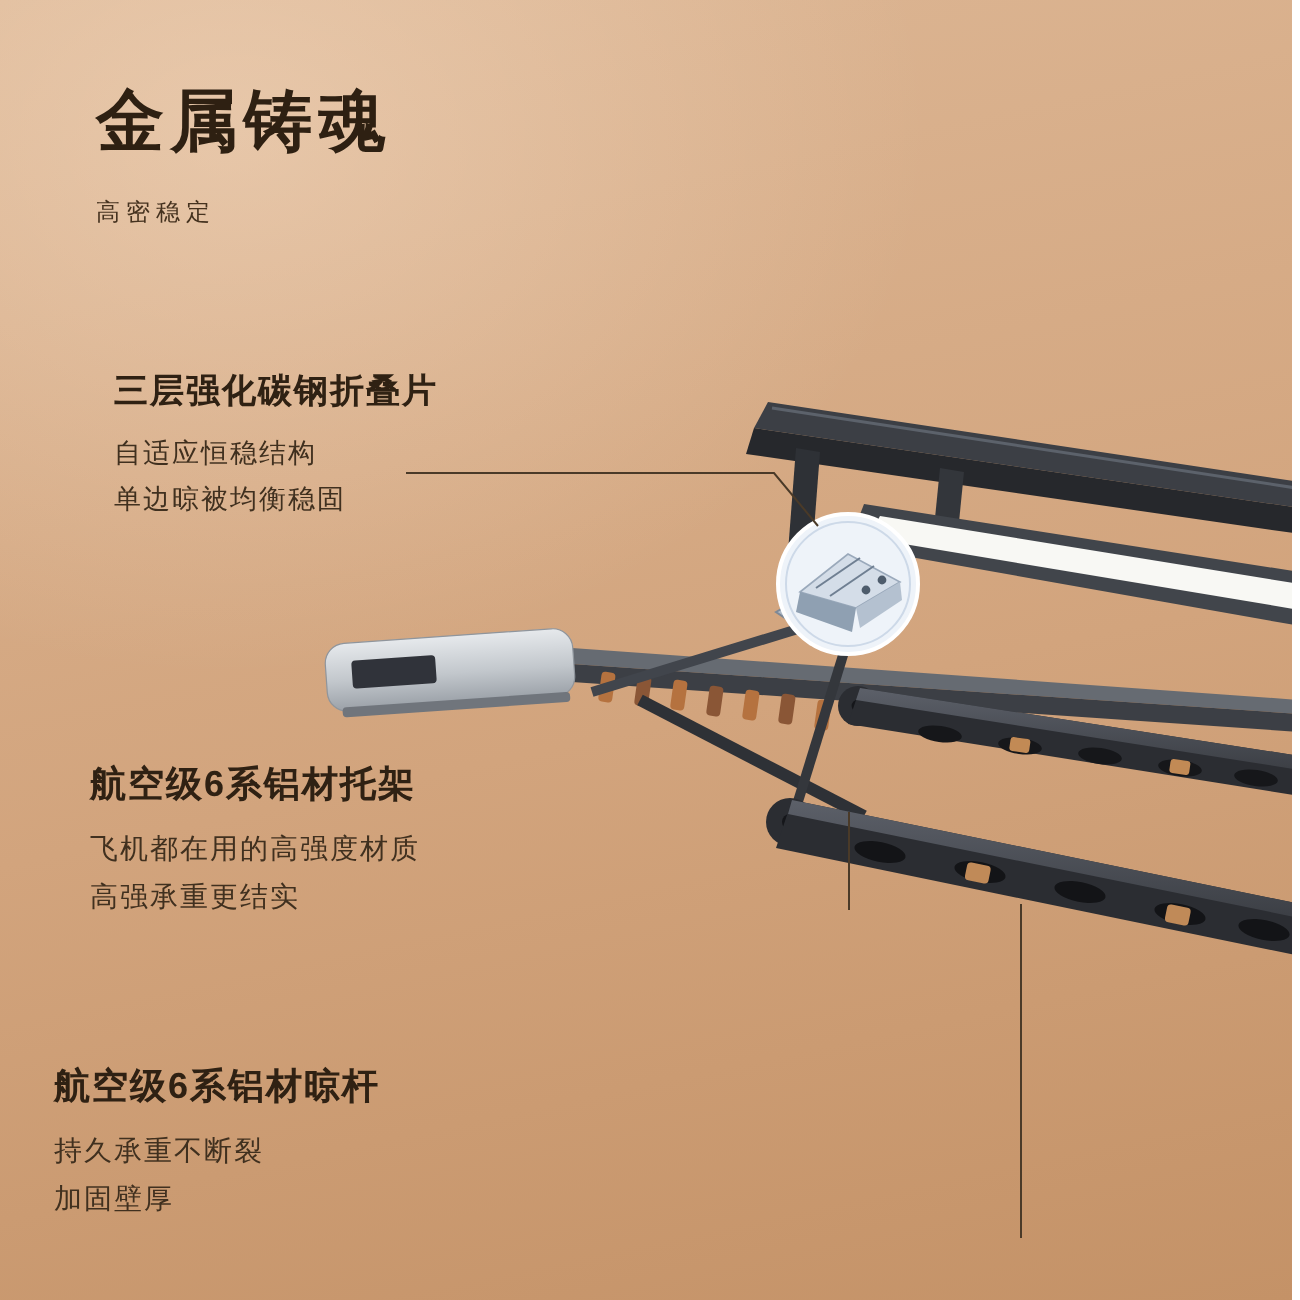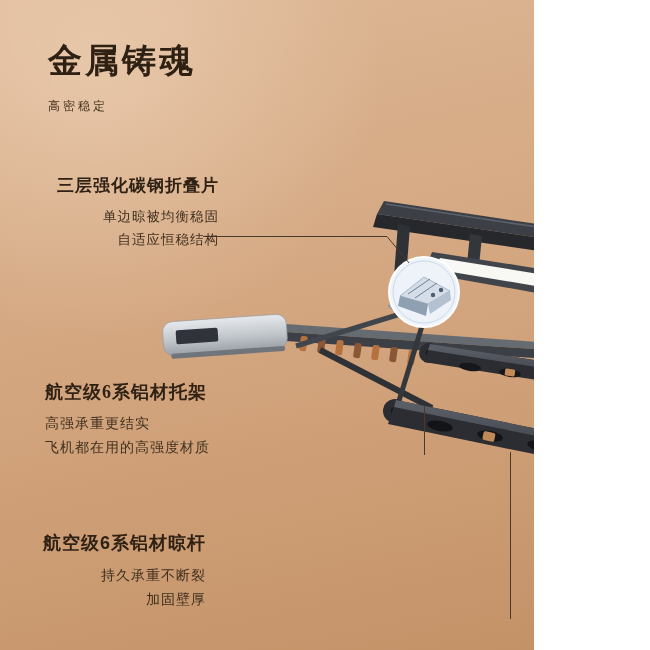--- a/index.html
+++ b/index.html
@@ -1,21 +1,21 @@
 <!DOCTYPE html>
 <html><head>
 <meta charset="utf-8">
 <style>
   * { box-sizing: border-box; }
   html,body { margin:0; padding:0; }
   body { font-family:"Liberation Sans", sans-serif; }
 
   .stage {
     position: relative;
-    width: 534px;
+    width: 646px;
     height: 650px;
     overflow: hidden;
     color: #3a2a1c;
     background:
       radial-gradient(90% 70% at 18% 10%, rgba(255,236,216,0.35), rgba(255,236,216,0) 60%),
       linear-gradient(168deg, #ddb795 0%, #d2a47d 55%, #c49267 100%);
   }
 
   .header { position:absolute; left:48px; top:38px; }
   .header h1 {
@@ -29,23 +29,23 @@
   .product-svg { position:absolute; left:0; top:0; }
 
   .callout { position:absolute; }
   .callout-title {
     font-size:17px; font-weight:700; letter-spacing:1px; color:#2f2113;
     margin-bottom:8px;
   }
   .callout-line {
     font-size:13.5px; letter-spacing:1px; line-height:23px; color:#40301f;
   }
-  .callout-1 { left:57px; top:174px;text-align:right; }
-  .callout-2 { left:45px; top:380px;font-family:Liberation Serif, serif; }
-  .callout-3 { left:43px; top:531px;text-align:right; }
+  .callout-1 { left:57px; top:184px; }
+  .callout-2 { left:45px; top:380px; }
+  .callout-3 { left:27px; top:531px; }
   .callout-2 .callout-title, .callout-3 .callout-title { font-size:18px; }
   .callout-2 .callout-line,  .callout-3 .callout-line  { font-size:14px; line-height:24px; }
 </style>
 </head>
 <body>
 
 <div class="stage">
 
   <div class="header">
     <h1>金属铸魂</h1>
@@ -154,28 +154,28 @@
 
     <g stroke="#4a3a28" stroke-width="1" fill="none">
       <polyline points="203,236.5 387,236.5 409,263"></polyline>
       <line x1="424.5" y1="406" x2="424.5" y2="455"></line>
       <line x1="510.5" y1="452" x2="510.5" y2="619"></line>
     </g>
   </svg>
 
   <div class="callout callout-1">
     <div class="callout-title">三层强化碳钢折叠片</div>
+    <div class="callout-line">自适应恒稳结构</div>
     <div class="callout-line">单边晾被均衡稳固</div>
-    <div class="callout-line">自适应恒稳结构</div>
   </div>
 
   <div class="callout callout-2">
     <div class="callout-title">航空级6系铝材托架</div>
+    <div class="callout-line">飞机都在用的高强度材质</div>
     <div class="callout-line">高强承重更结实</div>
-    <div class="callout-line">飞机都在用的高强度材质</div>
   </div>
 
   <div class="callout callout-3">
     <div class="callout-title">航空级6系铝材晾杆</div>
     <div class="callout-line">持久承重不断裂</div>
     <div class="callout-line">加固壁厚</div>
   </div>
 
 </div>
 

